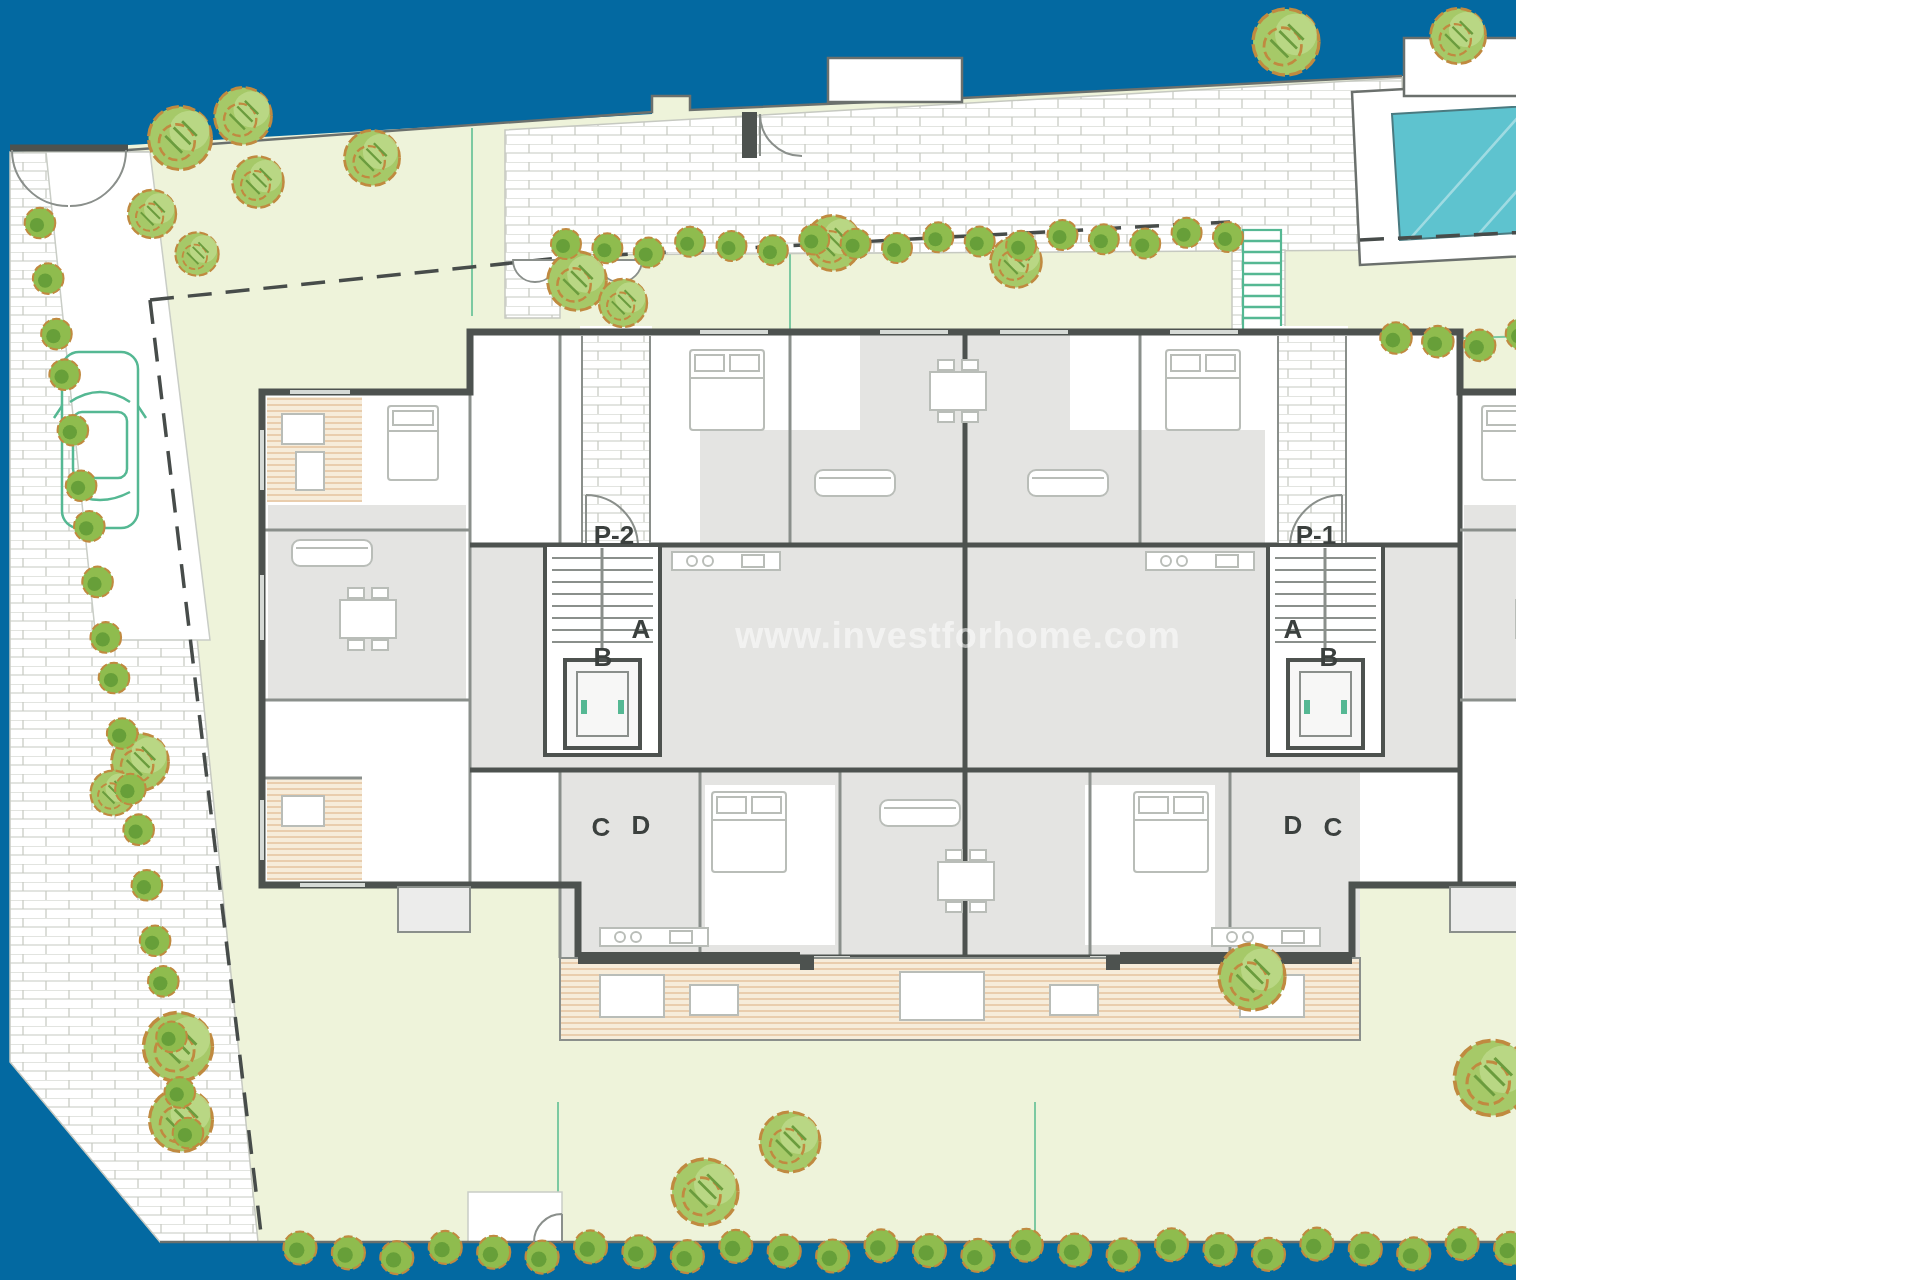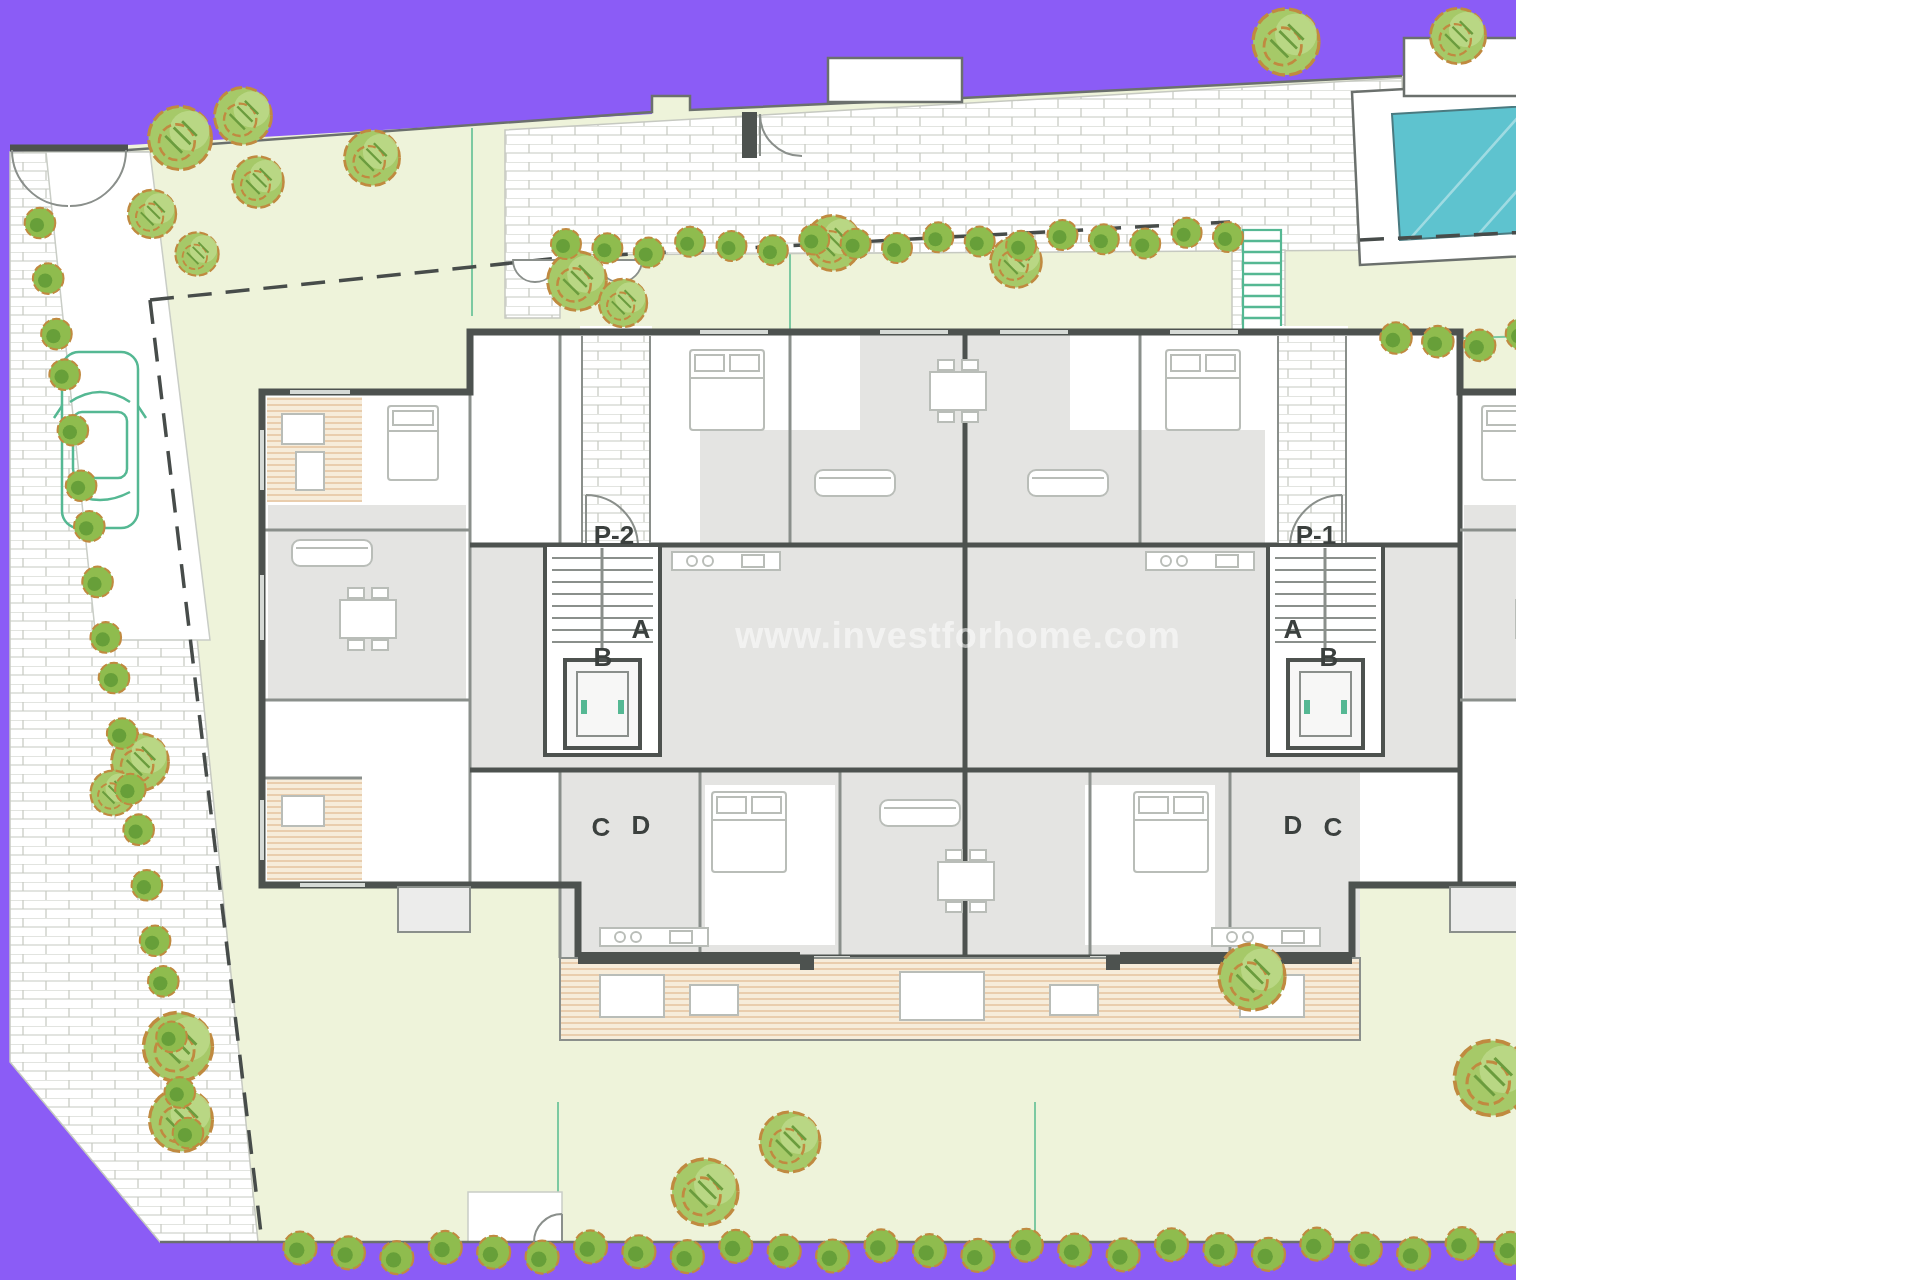--- a/index.html
+++ b/index.html
@@ -1,16 +1,16 @@
 <!DOCTYPE html>
 <html style="--garden: #eef3da; --brickLine: #c6c9c1; --boundary: #6b706d; --dashLine: #474c4a; --gridGreen: #7cc9a1; --wall: #4d524f; --innerWall: #8a8f8b; --roomFill: #ffffff; --commonFill: #e4e4e2; --balconyFill: #ececeb; --deckFill: #f6ecda; --deckLine: #dcae81; --pool: #5ec3cf; --poolEdge: #4a7a80; --poolHatch: #9fdbe2; --treeFill: #a6c968; --treeLight: #bcd98a; --treeHatch: #6b9c3e; --treeOutline: #c08a40; --bushFill: #8fbc4e; --bushCore: #679f39; --carGreen: #55b893; --furnitureStroke: #b9bdb8; --labelColor: #3b403e; --watermark: #ffffff;"><head>
 <meta charset="utf-8">
 <style>
   html,body{margin:0;padding:0;background:#ffffff;}
-  .stage{width:1516px;height:1280px;position:relative;overflow:hidden;background:#8b5cf6;}
+  .stage{width:1516px;height:1280px;position:relative;overflow:hidden;background:#0369a1;}
   svg{display:block;}
   .gfill{fill:var(--garden);}
   .gline{stroke:var(--gridGreen);stroke-width:2;fill:none;}
   .brickA{fill:url(#brickP);stroke:var(--brickLine);stroke-width:1.5;}
   .deckA{fill:url(#deckP);}
   .bnd{stroke:var(--boundary);stroke-width:2.5;fill:none;}
   .bndF{fill:#ffffff;stroke:var(--boundary);stroke-width:2.5;}
   .dash{stroke:var(--dashLine);stroke-width:3.5;fill:none;stroke-dasharray:24 14;}
   .wallT{stroke:var(--wall);stroke-width:7;fill:none;}
   .wallM{stroke:var(--wall);stroke-width:5;fill:none;}

